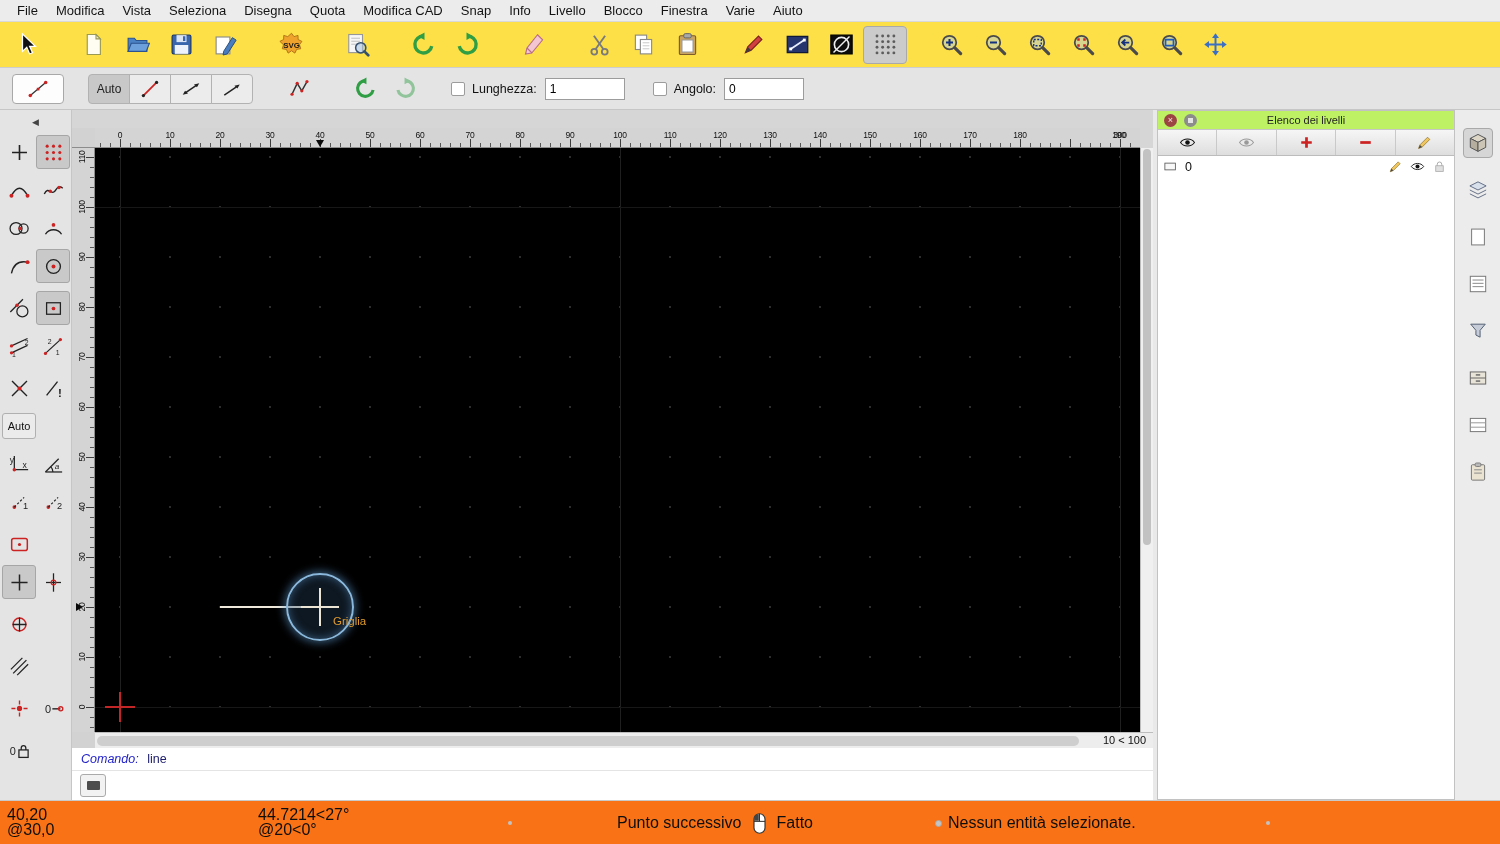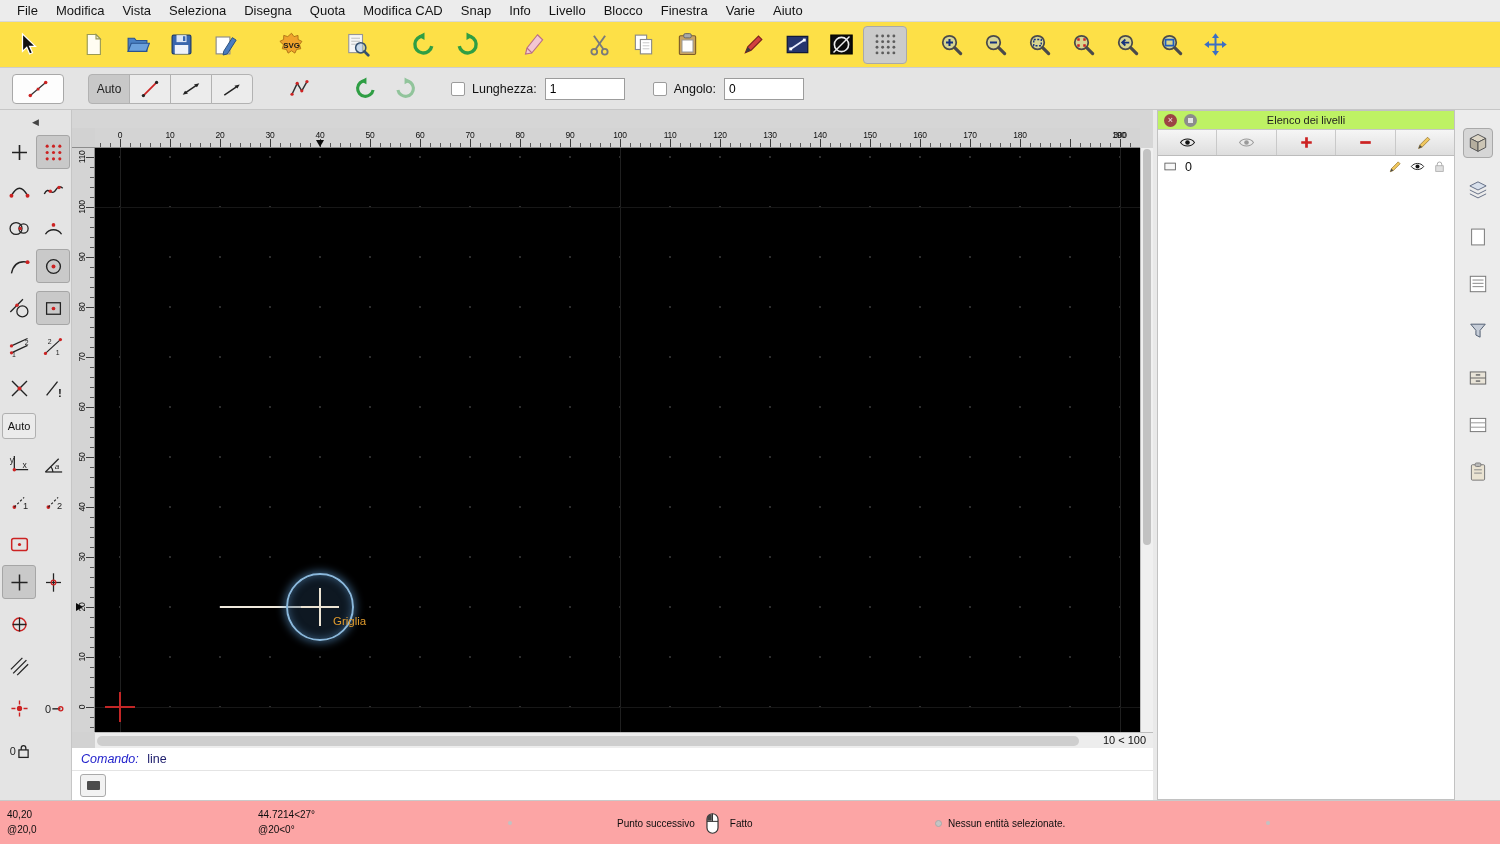--- a/index.html
+++ b/index.html
@@ -117,21 +117,21 @@
 .lr-acts{display:flex;gap:7px;margin-right:2px}
 .lr-acts .ic{width:15px;height:15px}
 
 
 .dock-tabs{position:absolute;left:1455px;top:110px;width:45px;height:690px;background:#ececec;display:flex;flex-direction:column;align-items:center;padding-top:18px}
 .dock-btn{width:30px;height:30px;margin-bottom:17px;display:flex;align-items:center;justify-content:center;border:1px solid transparent;border-radius:4px}
 .dock-btn.active{background:#d6d6d6;border-color:#a9a9a9}
 .dock-btn .ic{width:22px;height:22px}
 
 
-.statusbar{position:absolute;left:0;top:800px;width:100%;height:44px;background:#fca5a5;border-top:1px solid #c9c9c9;font-size:10px;color:#0e0e0e}
+.statusbar{position:absolute;left:0;top:800px;width:100%;height:44px;background:#f97316;border-top:1px solid #c9c9c9;font-size:16px;color:#0e0e0e}
 .sb-abs{position:absolute;left:7px;top:6px;line-height:15px}
 .sb-polar{position:absolute;left:258px;top:6px;line-height:15px}
 .sb-mouse-group{position:absolute;left:617px;top:0;height:44px;display:flex;align-items:center}
 .sb-mouse{width:17px;height:23px;margin:0 9px}
 .sb-selection{position:absolute;left:935px;top:0;height:44px;display:flex;align-items:center}
 .led{width:7px;height:7px;border-radius:50%;background:#c4c4c4;border:1px solid #a9a9a9;margin-right:6px}
 .sb-dot{position:absolute;width:4px;height:4px;border-radius:50%;background:#c2c2c2;top:20px}
 .d1{left:508px}.d2{left:1266px}
 </style>
 </head>
@@ -1045,21 +1045,21 @@
             <line x1="6.5" y1="8" x2="13.5" y2="8" stroke="#8a8a8a" stroke-width=".9"></line>
             <line x1="6.5" y1="11" x2="13.5" y2="11" stroke="#8a8a8a" stroke-width=".9"></line>
           </svg>
         </span>
       </div>
     </div>
 
   <div class="statusbar">
     <div class="sb-abs">
       <div>40,20</div>
-      <div>@20,0</div>
+      <div>@30,0</div>
     </div>
     <div class="sb-polar">
       <div>44.7214&lt;27°</div>
       <div>@20&lt;0°</div>
     </div>
     <span class="sb-dot d1"></span>
     <div class="sb-mouse-group">
       <span>Punto successivo</span>
       <span class="sb-mouse">
           <svg viewBox="0 0 20 26" xmlns="http://www.w3.org/2000/svg">

